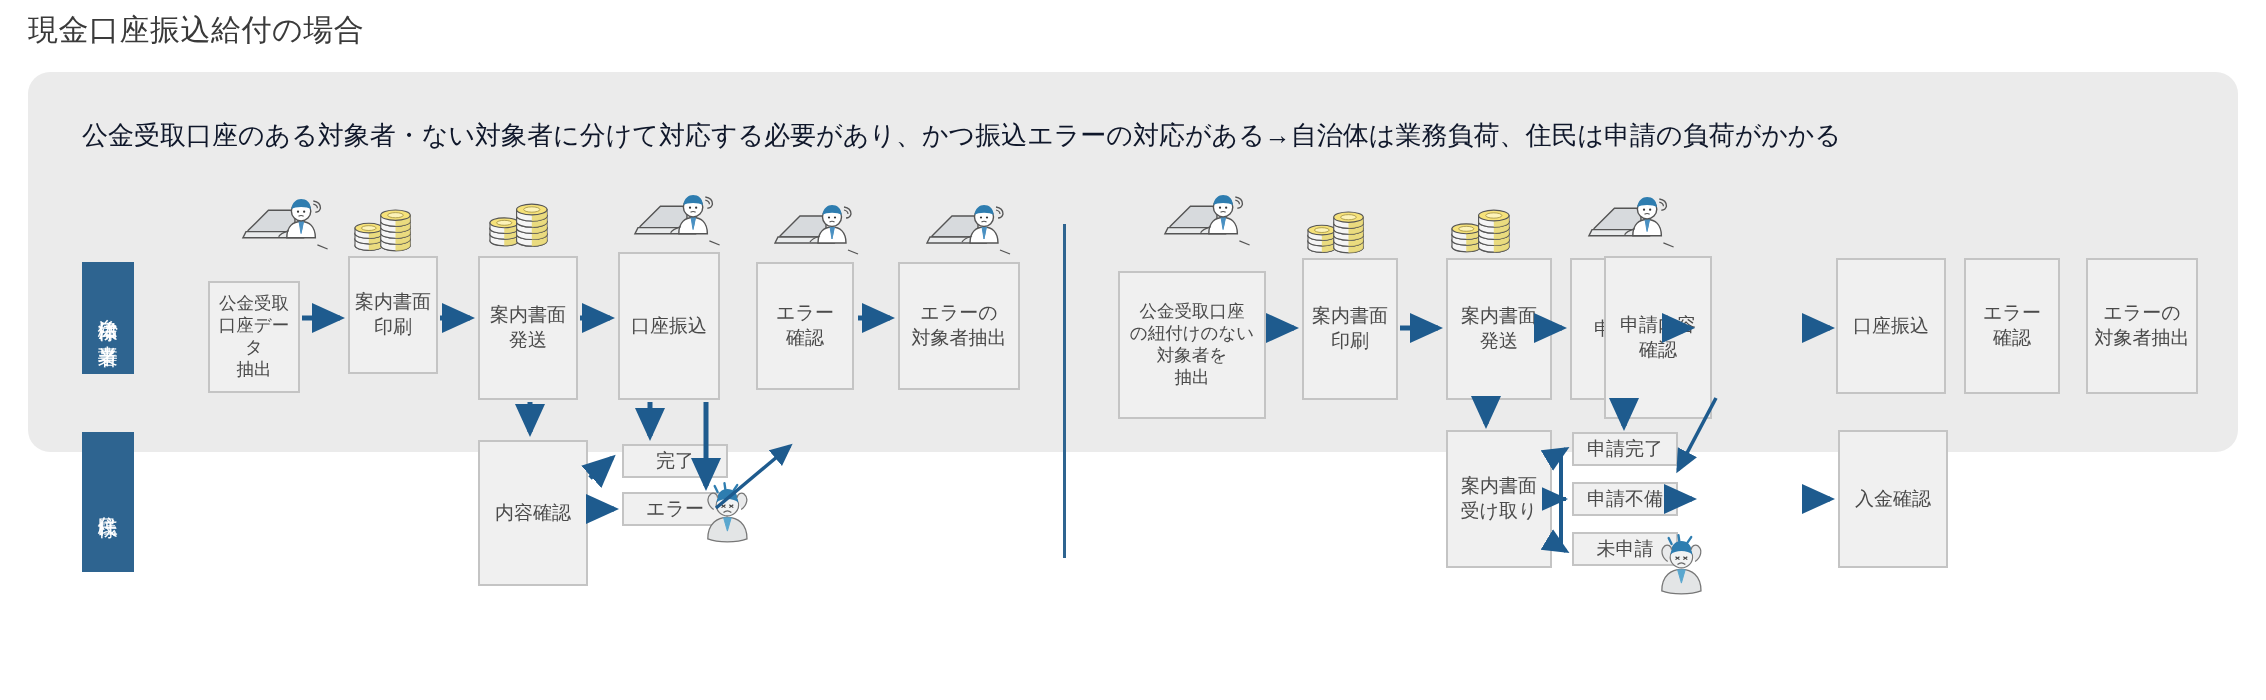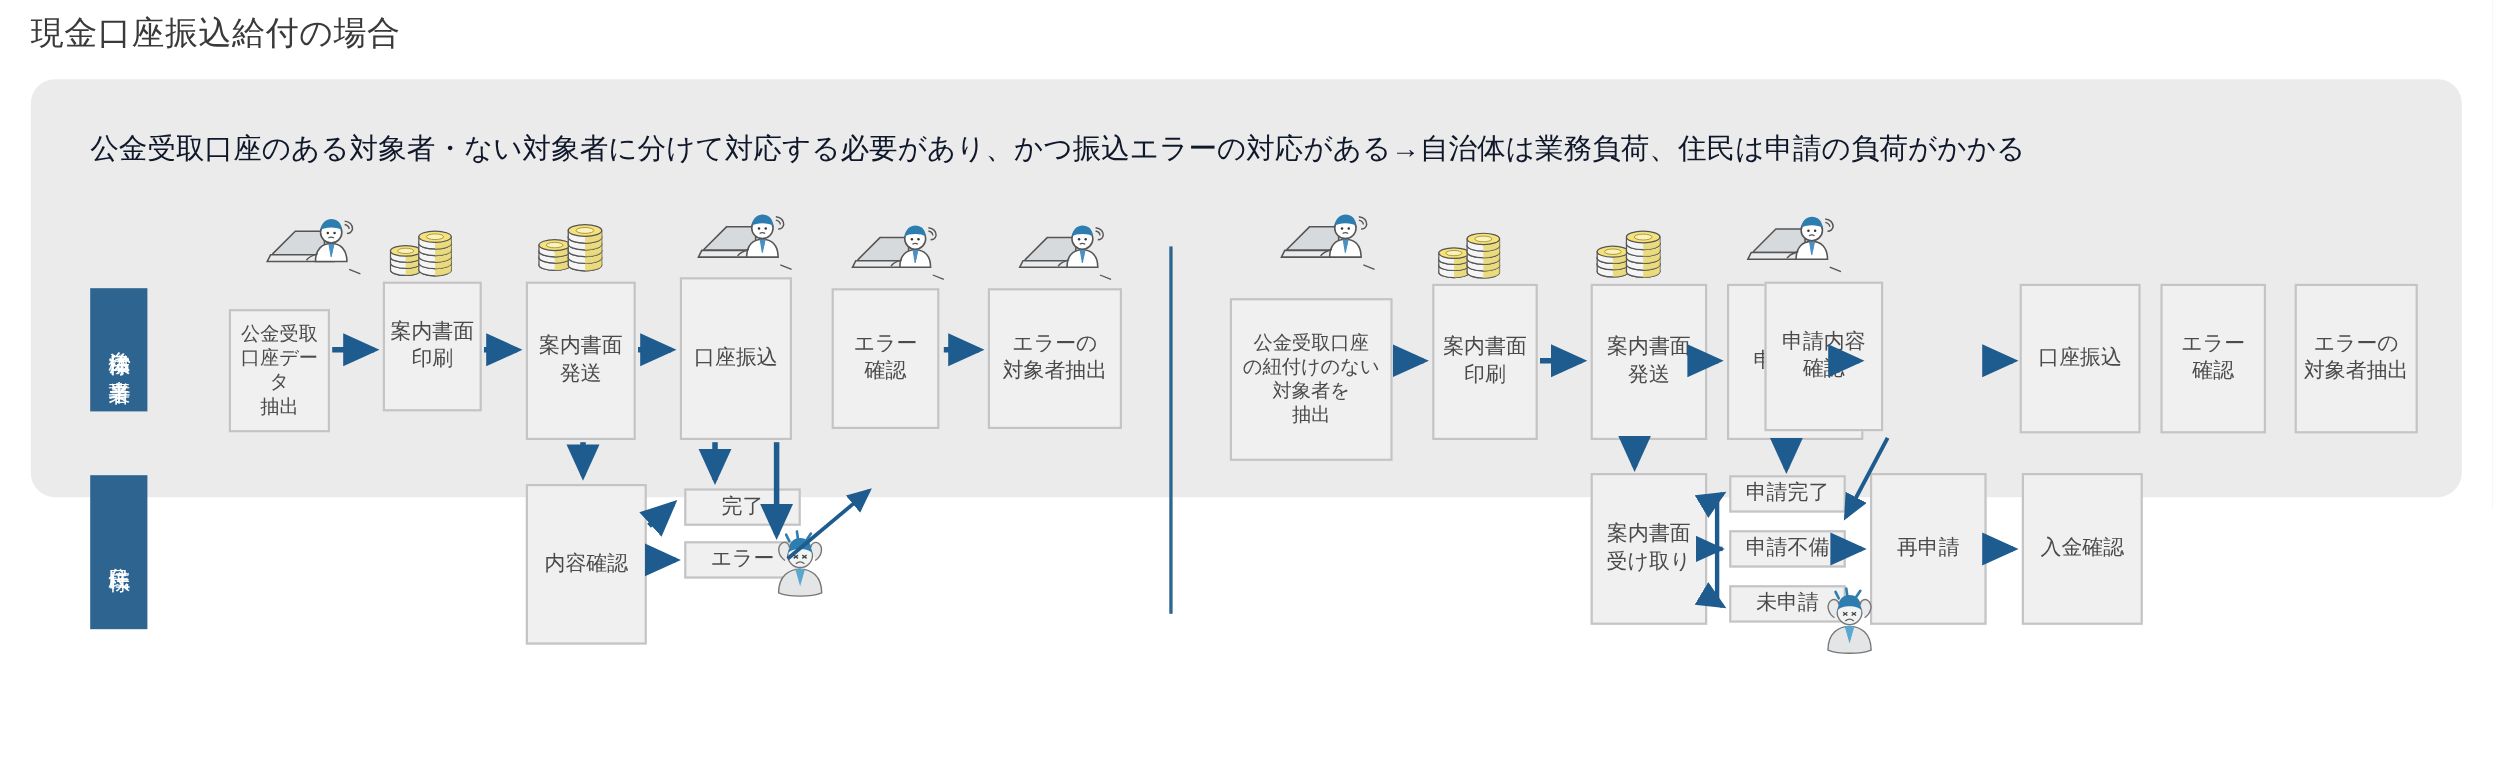--- a/index.html
+++ b/index.html
@@ -108,34 +108,33 @@
 
   <div class="box tiny-text" style="left:1118px;top:252px;width:148px;height:148px;">公金受取口座
 の紐付けのない
 対象者を
 抽出</div>
   <div class="box" style="left:1302px;top:258px;width:96px;height:142px;">案内書面
 印刷</div>
   <div class="box" style="left:1446px;top:258px;width:106px;height:142px;">案内書面
 発送</div>
   <div class="box" style="left:1570px;top:258px;width:124px;height:142px;">申請促進</div>
-  <div class="box" style="left:1604px;top:256px;width:108px;height:136px;">申請内容
+  <div class="box" style="left:1604px;top:256px;width:108px;height:163px;">申請内容
 確認</div>
   <div class="box" style="left:1836px;top:258px;width:110px;height:136px;">口座振込</div>
   <div class="box" style="left:1964px;top:258px;width:96px;height:136px;">エラー
 確認</div>
   <div class="box" style="left:2086px;top:258px;width:112px;height:136px;">エラーの
 対象者抽出</div>
 
   <div class="box" style="left:1446px;top:430px;width:106px;height:138px;">案内書面
 受け取り</div>
   <div class="box small" style="left:1572px;top:432px;width:106px;height:34px;">申請完了</div>
   <div class="box small" style="left:1572px;top:482px;width:106px;height:34px;">申請不備</div>
   <div class="box small" style="left:1572px;top:532px;width:106px;height:34px;">未申請</div>
-  <div class="box" style="left:1700px;top:430px;width:106px;height:138px;">再申請</div>
   <div class="box" style="left:1838px;top:430px;width:110px;height:138px;">入金確認</div>
 
   <svg id="overlay" viewBox="0 0 2266 700">
     <defs>
       <marker id="ah" markerWidth="7" markerHeight="7" refX="5.6" refY="3" orient="auto">
         <path d="M0,0 L6.6,3 L0,6 z" fill="#1e5b8e"></path>
       </marker>
       <g id="laptop-person">
 
         <path d="M2,30 L22,10 L48,10 L48,31 L2,31 z" fill="#d7dadd" stroke="#555" stroke-width="1.4"></path>

